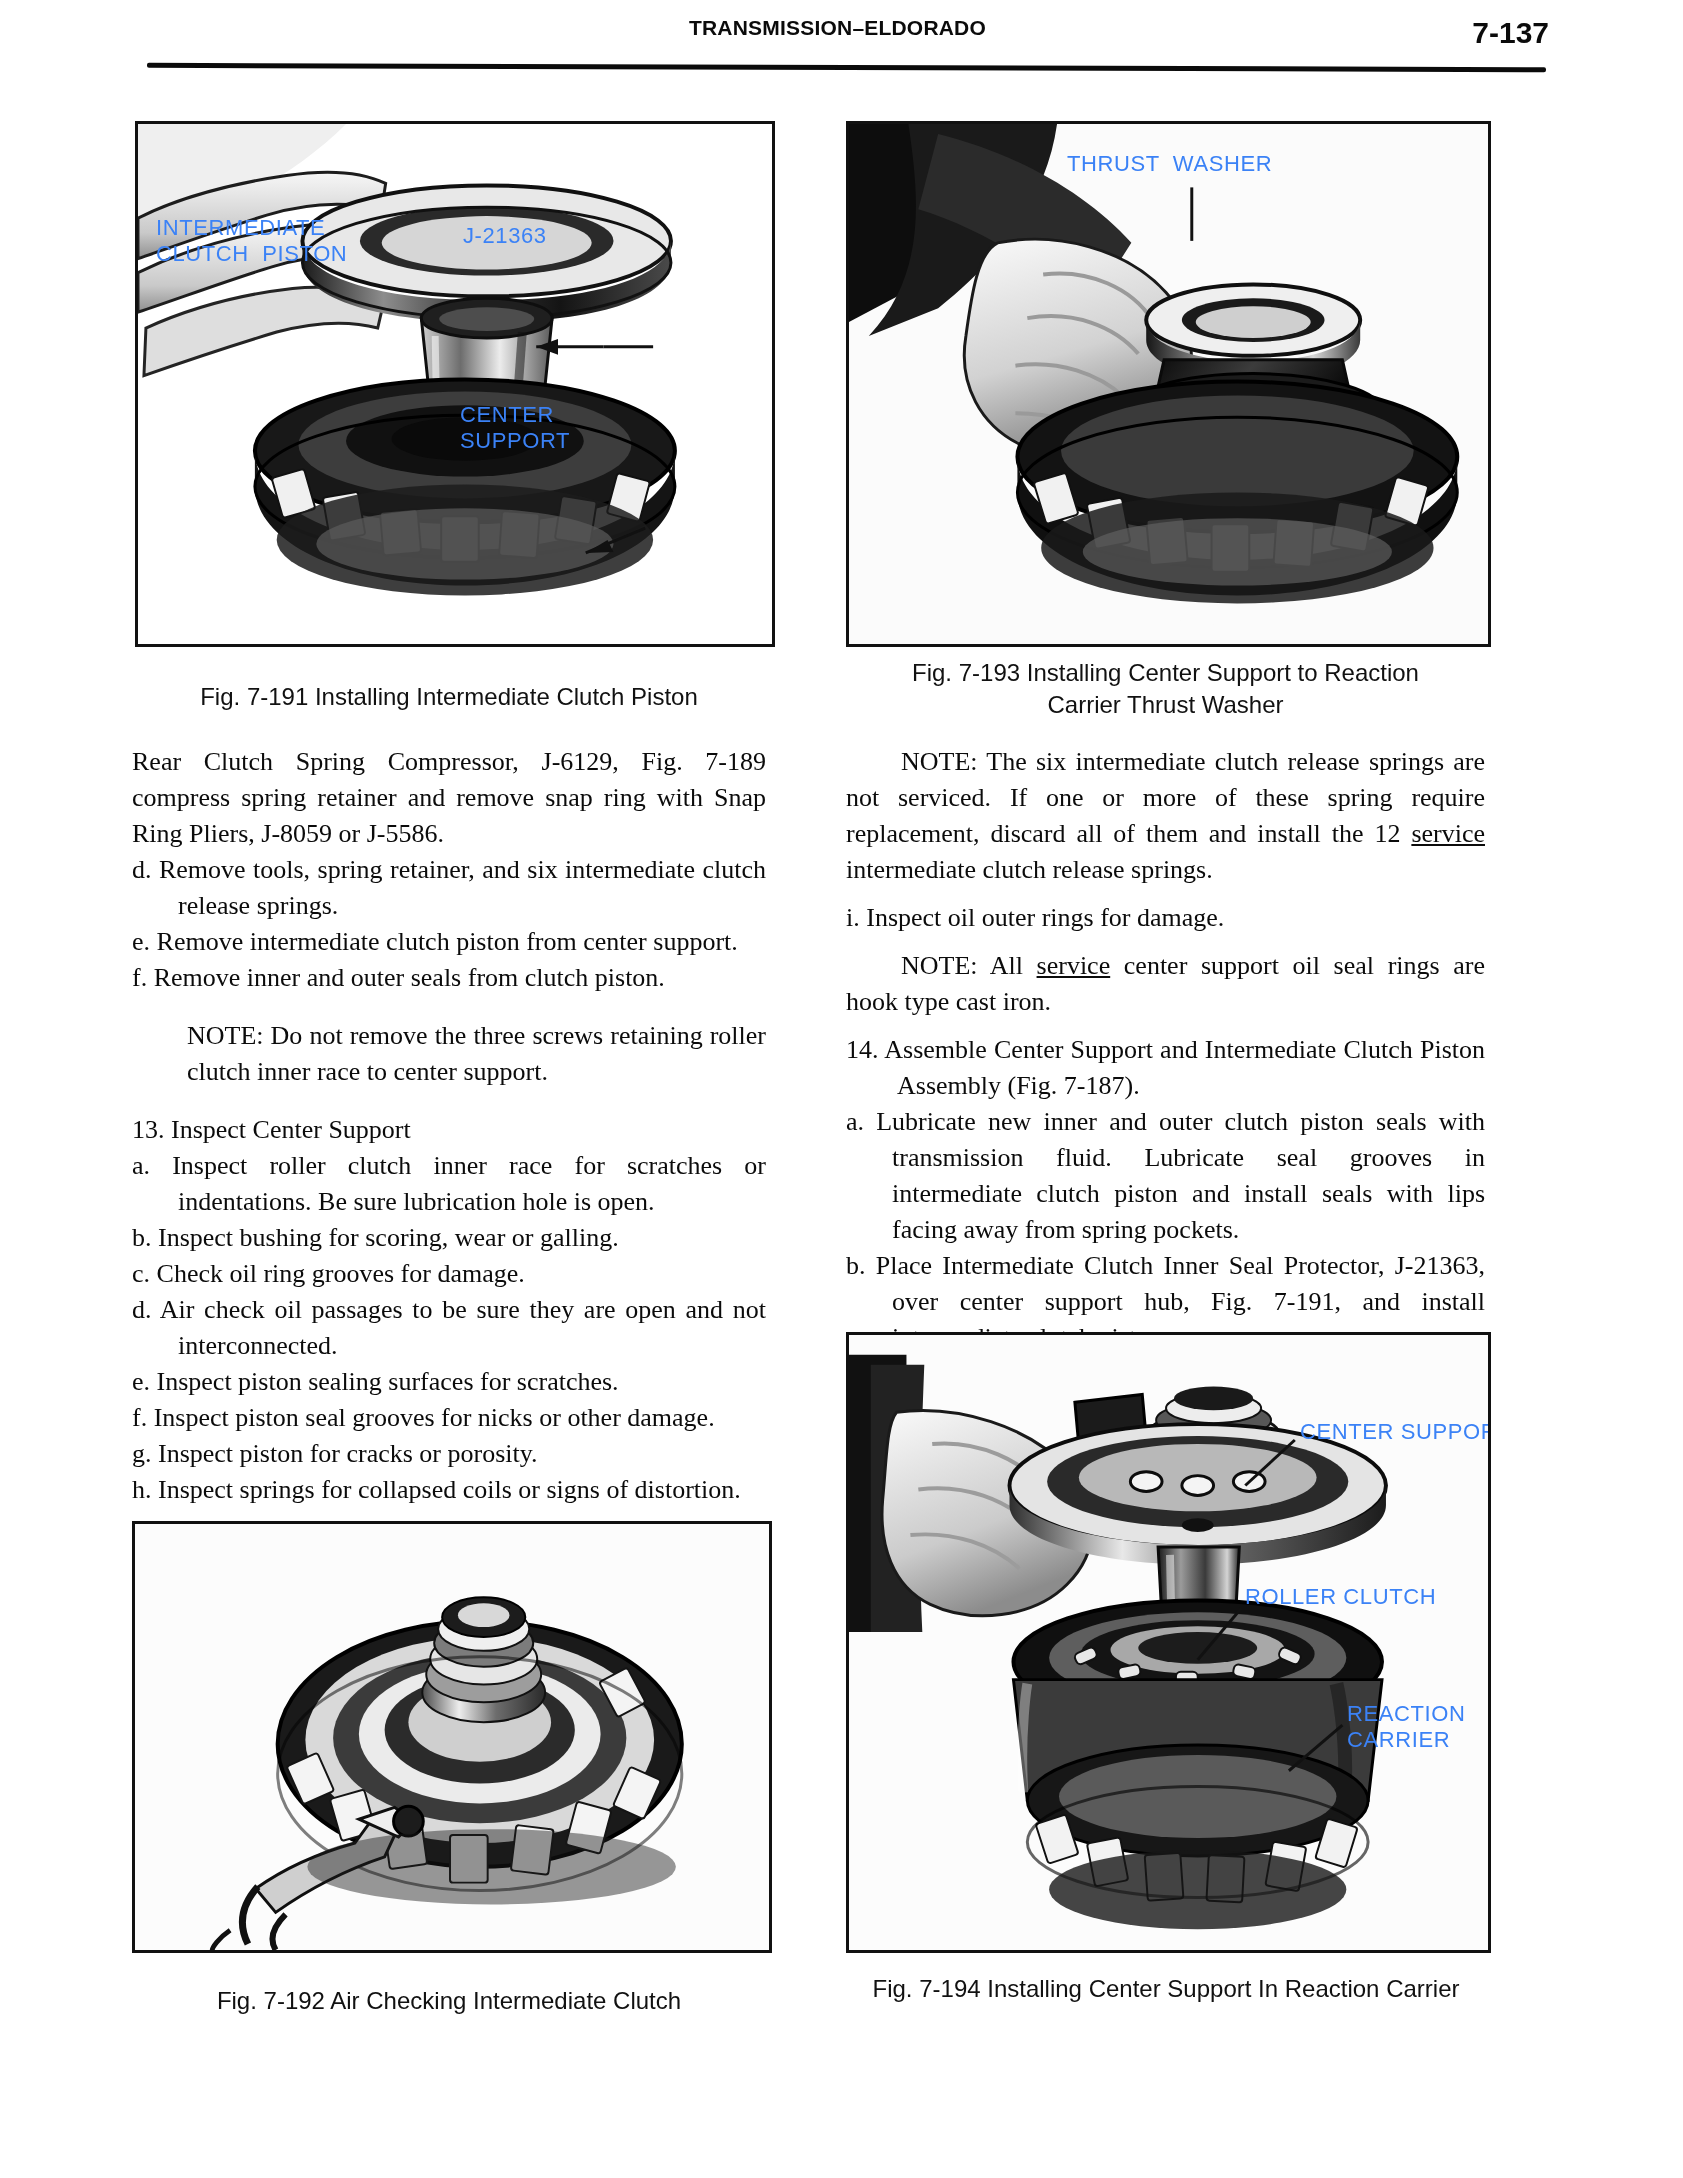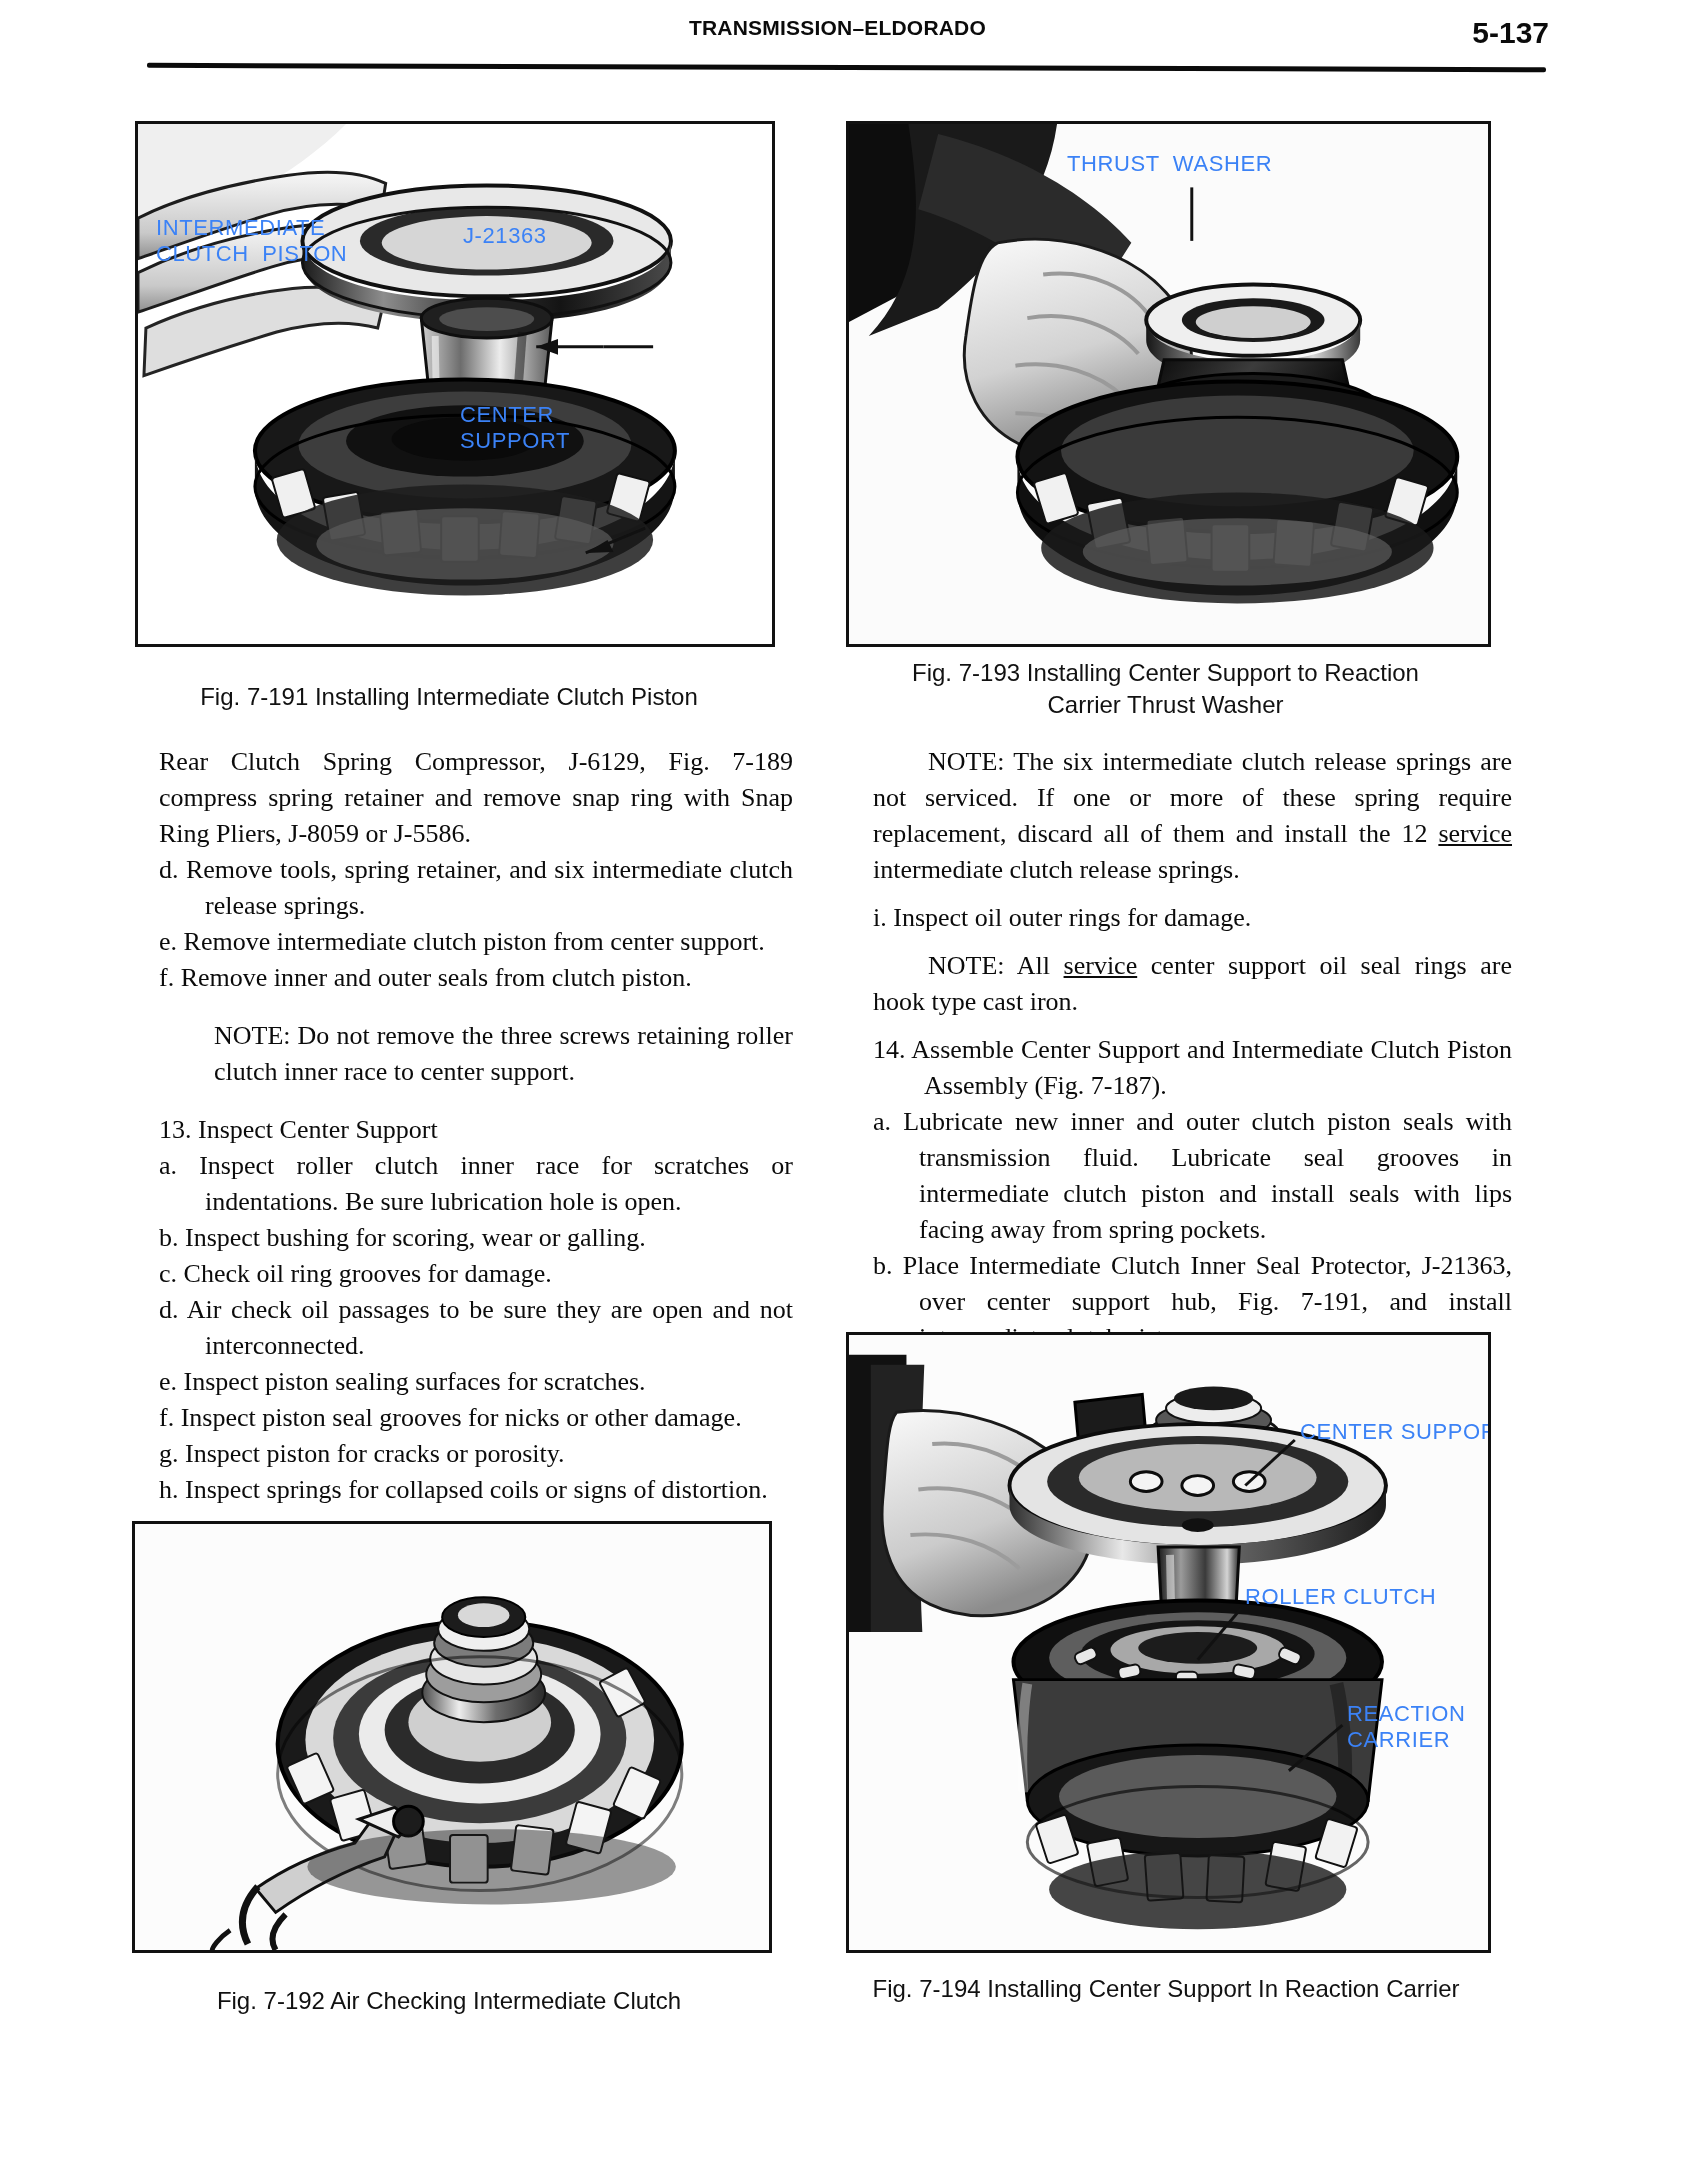--- a/index.html
+++ b/index.html
@@ -28,21 +28,21 @@
     font-weight:bold;font-size:30px;
   }
   .hdr-rule{
     position:absolute;left:147px;right:137px;top:57px;
     height:5px;background:#0b0b0b;
     transform:rotate(0.18deg);
     border-radius:2px;
   }
 
   
-  .col{position:absolute;top:0;margin-left:27px;}
+  .col{position:absolute;top:0;}
   .col-left{left:132px;width:634px;}
   .col-right{left:846px;width:639px;}
 
   p.body{
     font-size:26px;line-height:36px;
     margin:0;text-align:justify;
     text-justify:inter-word;
     hyphens:none;
   }
   p.body.noind{text-indent:0;}
@@ -80,21 +80,21 @@
   svg{display:block;}
   .photo{position:absolute;inset:0;width:100%;height:100%;}
 </style>
 </head>
 <body>
 
 <div class="page">
 
   <div class="header">
     <div class="hdr-title">TRANSMISSION–ELDORADO</div>
-    <div class="hdr-page">5-137</div>
+    <div class="hdr-page">7-137</div>
     <div class="hdr-rule"></div>
   </div>
 
   <div class="figbox" style="left:135px;top:121px;width:634px;height:520px;">
     <svg class="photo" viewBox="0 0 640 525" preserveAspectRatio="none">
       <defs>
         <radialGradient id="g191a" cx="50%" cy="45%" r="62%">
           <stop offset="0%" stop-color="#f2f2f2"></stop>
             <stop offset="55%" stop-color="#b8b8b8"></stop>
             <stop offset="100%" stop-color="#2c2c2c"></stop>

